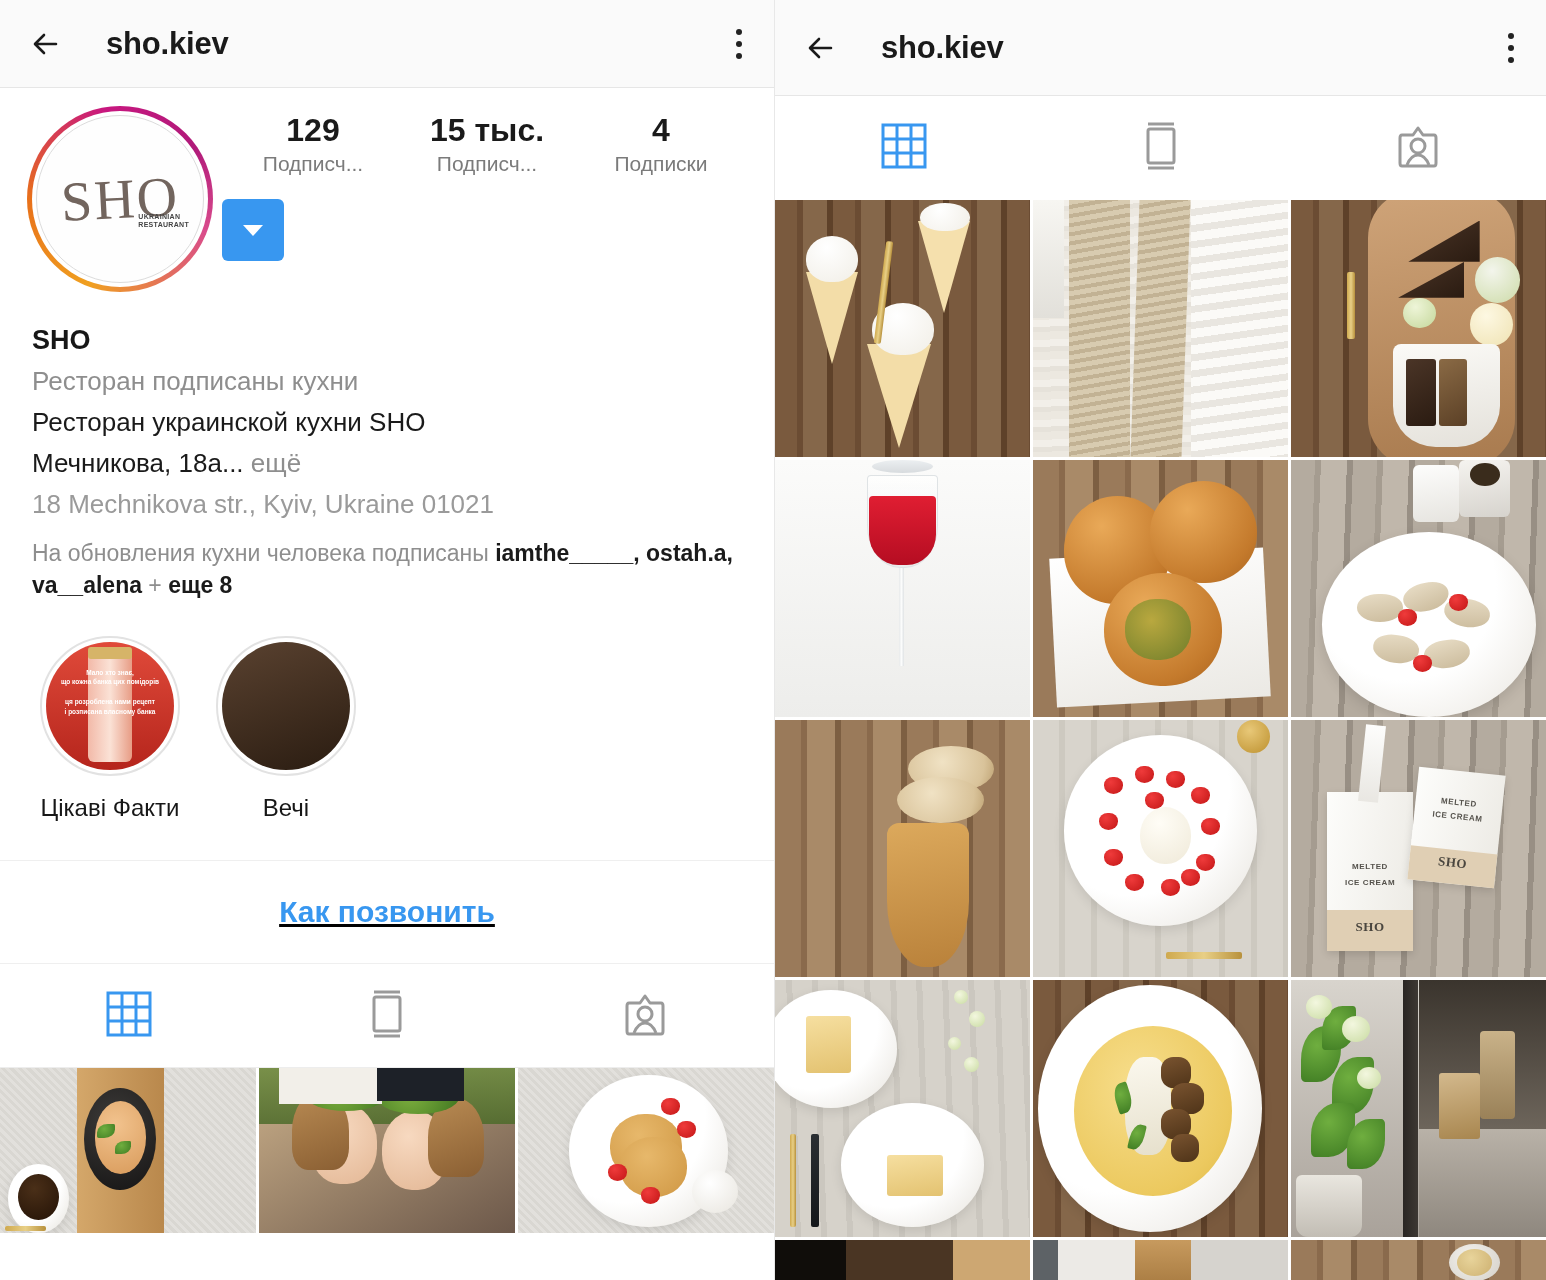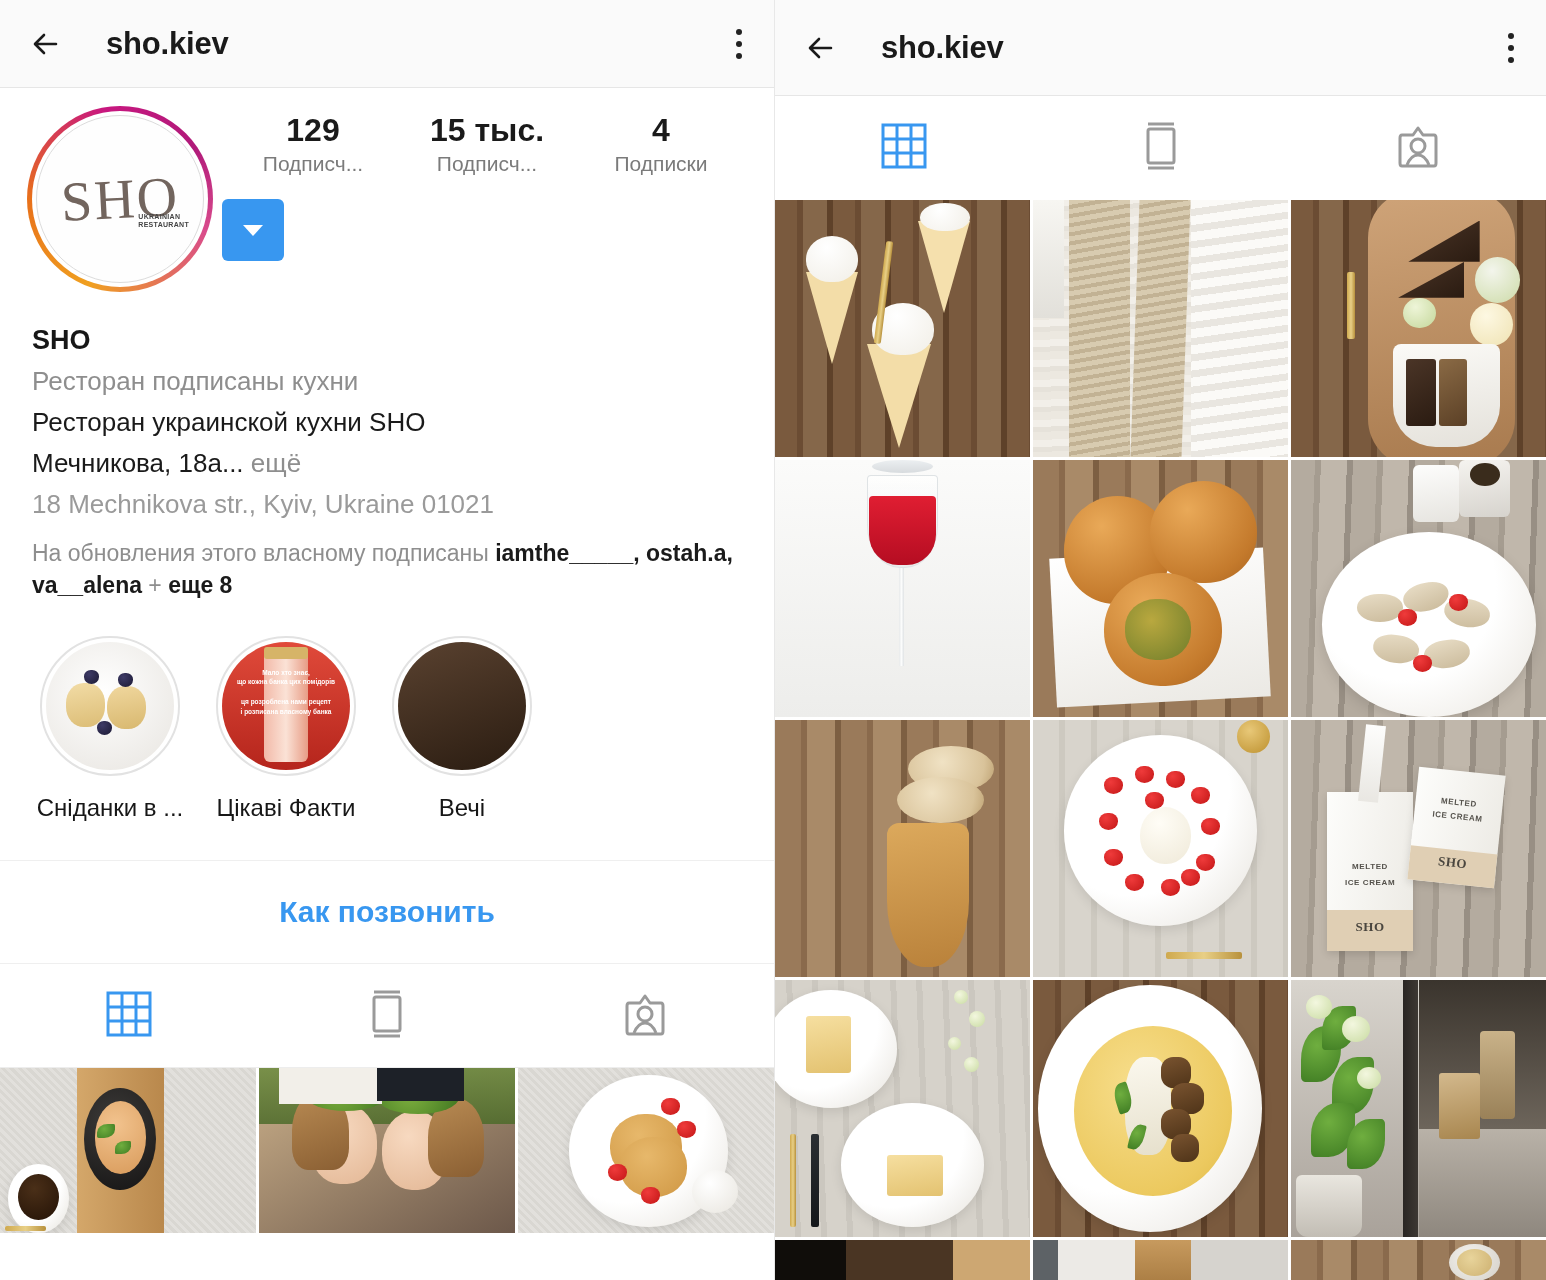--- a/index.html
+++ b/index.html
@@ -75,21 +75,21 @@
   .hl-circle{ width:140px; height:140px; margin:0 auto; border-radius:50%;
     border:2px solid #e2e2e2; padding:4px; background:#fff; }
   .hl-img{ width:100%; height:100%; border-radius:50%; overflow:hidden;
     position:relative; }
   .hl-lbl{ font-size:24px; color:#171717; margin-top:18px; white-space:nowrap;
     overflow:hidden; }
 
   
   .callrow{ margin-top:38px; border-top:1px solid #efefef;
     border-bottom:1px solid #efefef; height:104px; display:flex;
-    align-items:center; justify-content:center; cursor:pointer; }
+    align-items:center; justify-content:center; cursor:pointer;text-decoration:underline; }
   .call-lbl{ font-size:30px; font-weight:700; color:#3897f0; }
 
   
   .tabs{ display:flex; height:104px; border-bottom:1px solid #ededed; }
   .tab{ flex:1; display:flex; align-items:center; justify-content:center;
     cursor:pointer; }
 
   
   .lgrid{ display:flex; gap:3px; }
   .lgrid .cell{ flex:1; height:165px; overflow:hidden; position:relative; }
@@ -247,38 +247,25 @@
 
     <div class="bio">
       <div class="bio-name">SHO</div>
       <div class="bio-cat">Ресторан подписаны кухни</div>
       <div class="bio-line">Ресторан украинской кухни SHO</div>
       <div class="bio-line">
         <span>Мечникова, 18а...</span><span class="bio-more"> ещё</span>
       </div>
       <div class="bio-addr">18 Mechnikova str., Kyiv, Ukraine 01021</div>
       <div class="bio-mutual">
-        <span>На обновления этого власному подписаны </span><b>iamthe_____, ostah.a, va__alena</b><span> + </span><span class="more">еще 8</span>
+        <span>На обновления кухни человека подписаны </span><b>iamthe_____, ostah.a, va__alena</b><span> + </span><span class="more">еще 8</span>
       </div>
     </div>
 
     <div class="highlights">
-      <div class="hl">
-        <div class="hl-circle">
-            <div class="hl-img">
-          <div class="ph" style="background:radial-gradient(circle at 45% 40%,#ffffff,#e7e4df)"></div>
-          <div class="ph" style="left:16%;top:32%;width:30%;height:34%;border-radius:46%;background:linear-gradient(170deg,#f2dca6,#dcbd76)"></div>
-          <div class="ph" style="left:48%;top:34%;width:30%;height:34%;border-radius:46%;background:linear-gradient(170deg,#f0d79e,#d8b86f)"></div>
-          <div class="berry" style="left:30%;top:22%;width:15px;height:14px;background:radial-gradient(circle at 35% 30%,#3d3a66,#1b1933)"></div>
-          <div class="berry" style="left:56%;top:24%;width:15px;height:14px;background:radial-gradient(circle at 35% 30%,#3d3a66,#1b1933)"></div>
-          <div class="berry" style="left:40%;top:62%;width:15px;height:14px;background:radial-gradient(circle at 35% 30%,#3d3a66,#1b1933)"></div>
-        </div>
-          </div>
-        <div class="hl-lbl">Сніданки в ...</div>
-      </div>
       <div class="hl">
         <div class="hl-circle">
             <div class="hl-img">
           <div class="ph" style="background:linear-gradient(180deg,#e04a3a,#b5251c)"></div>
           <div class="ph" style="left:33%;top:6%;width:34%;height:88%;background:linear-gradient(90deg,#f2b9a8,#fbe2d6,#e79c85);border-radius:6px"></div>
           <div class="ph" style="left:33%;top:4%;width:34%;height:9%;background:#d6b468;border-radius:3px"></div>
           <div style="position:absolute;left:6%;right:6%;top:20%;text-align:center;font-size:6.5px;color:#fff;line-height:1.5;font-weight:700">Мало хто знає,<br>що кожна банка цих помідорів<br><br>ця розроблена нами рецепт<br>і розписана власному банка</div>
         </div>
           </div>
         <div class="hl-lbl">Цікаві Факти</div>

